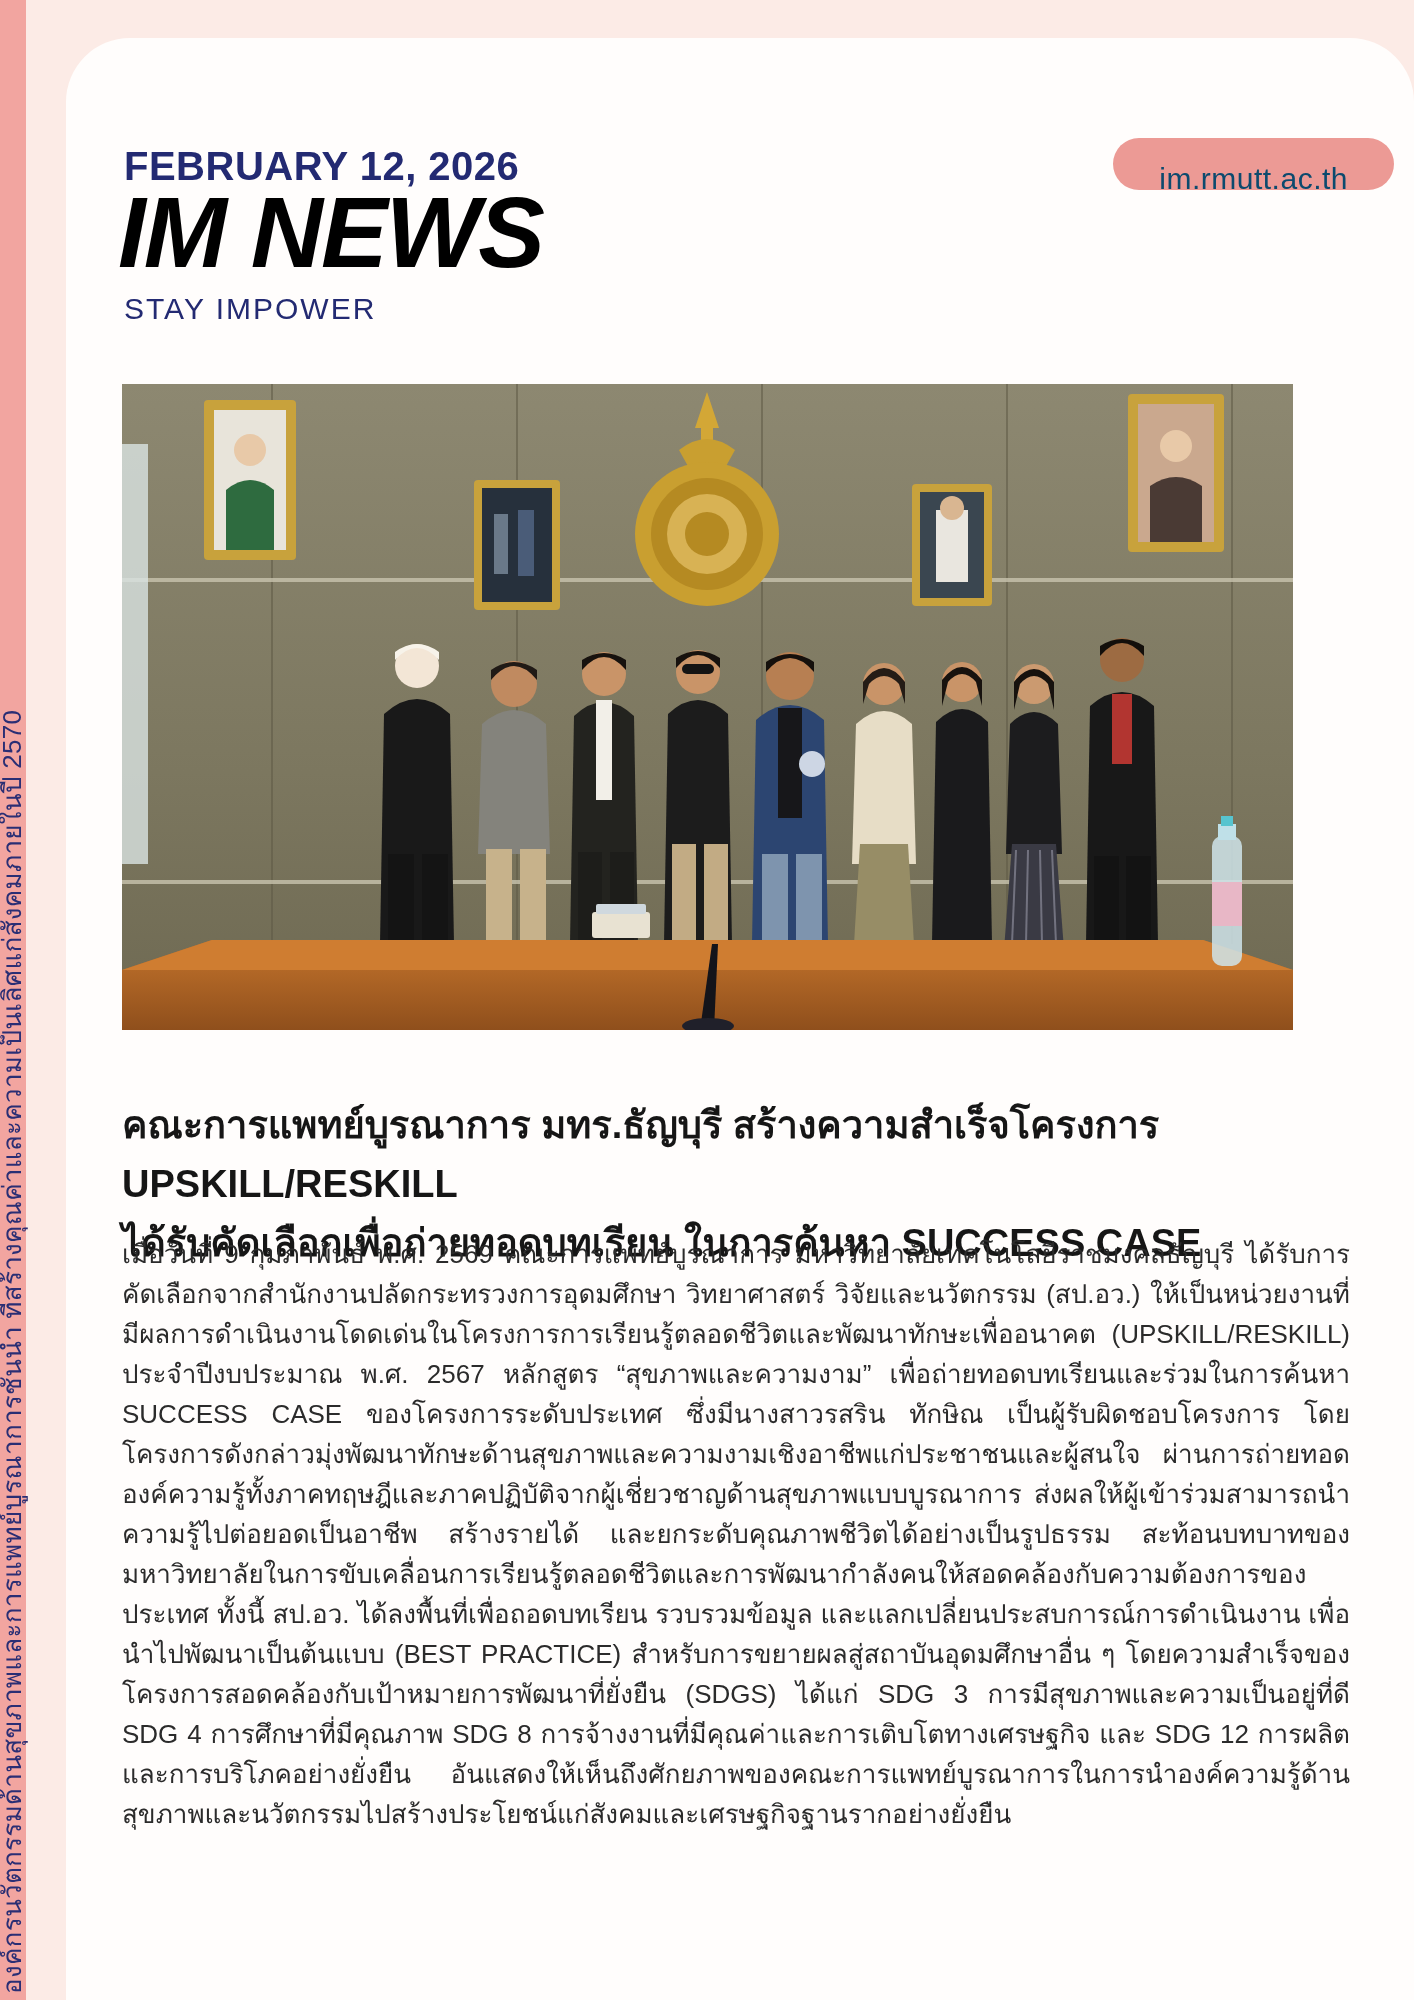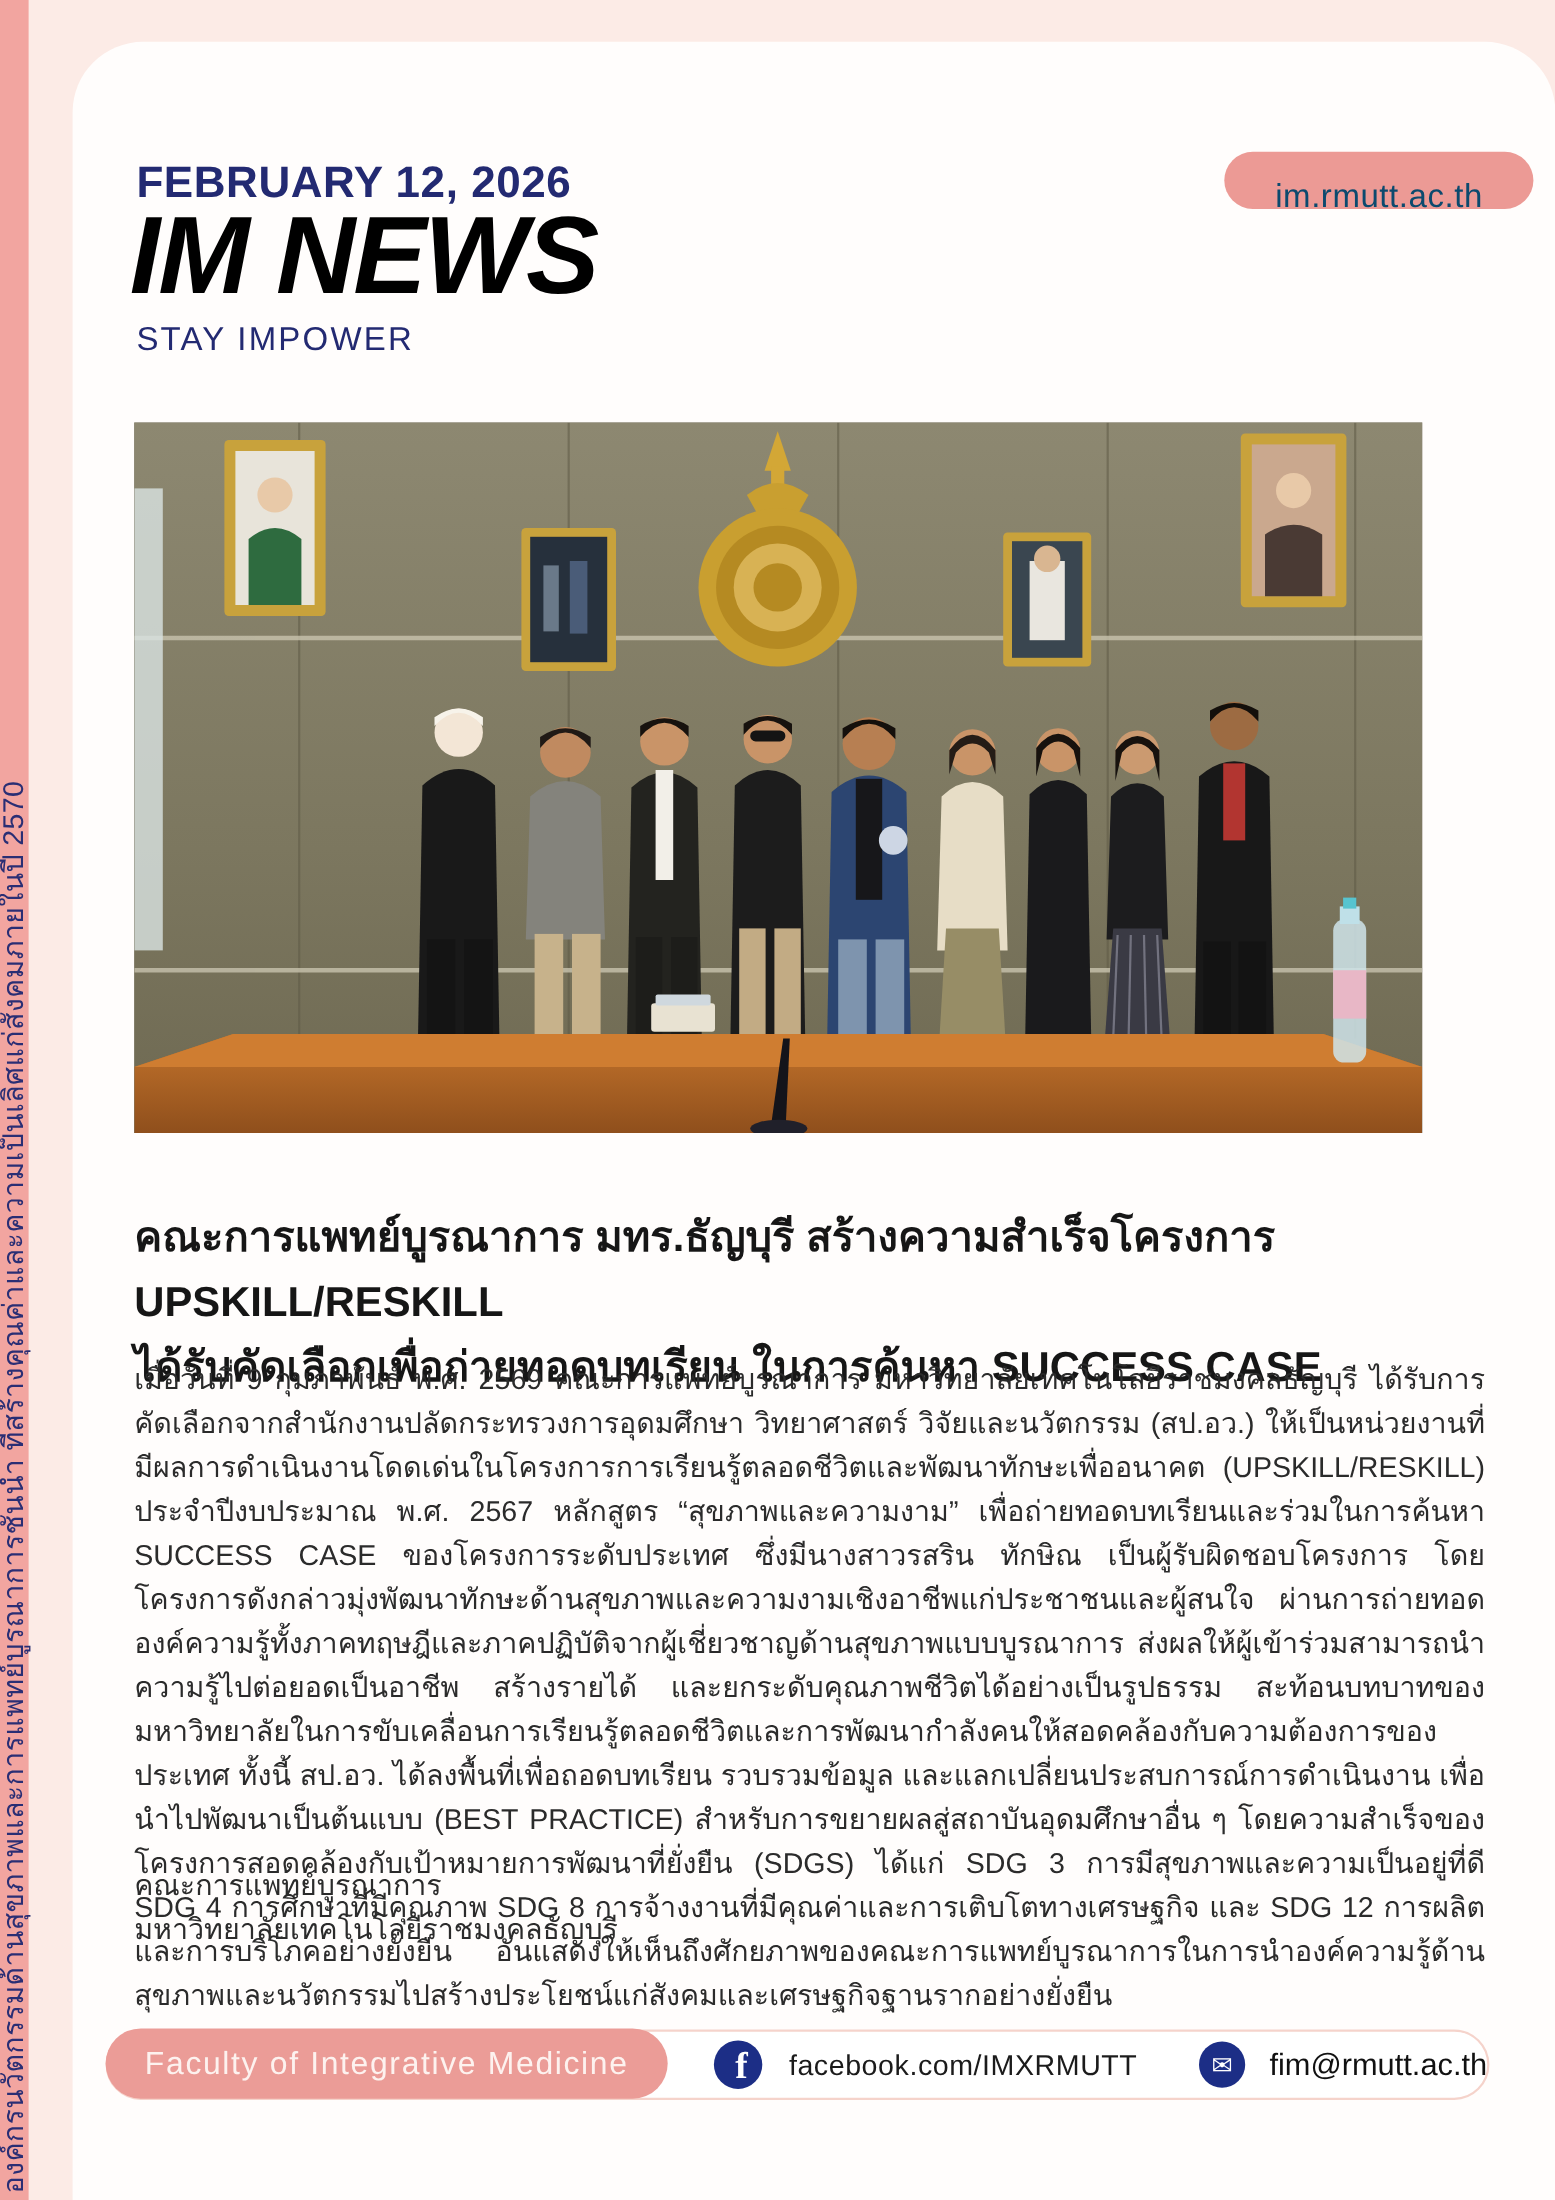--- a/index.html
+++ b/index.html
@@ -273,28 +273,17 @@
       </svg>
     </div>
 
     <div class="headline">
       <div>คณะการแพทย์บูรณาการ มทร.ธัญบุรี สร้างความสำเร็จโครงการ UPSKILL/RESKILL</div>
       <div>ได้รับคัดเลือกเพื่อถ่ายทอดบทเรียน ในการค้นหา SUCCESS CASE</div>
     </div>
 
     <div class="body-text">เมื่อวันที่ 9 กุมภาพันธ์ พ.ศ. 2569 คณะการแพทย์บูรณาการ มหาวิทยาลัยเทคโนโลยีราชมงคลธัญบุรี ได้รับการคัดเลือกจากสำนักงานปลัดกระทรวงการอุดมศึกษา วิทยาศาสตร์ วิจัยและนวัตกรรม (สป.อว.) ให้เป็นหน่วยงานที่มีผลการดำเนินงานโดดเด่นในโครงการการเรียนรู้ตลอดชีวิตและพัฒนาทักษะเพื่ออนาคต (UPSKILL/RESKILL) ประจำปีงบประมาณ พ.ศ. 2567 หลักสูตร “สุขภาพและความงาม” เพื่อถ่ายทอดบทเรียนและร่วมในการค้นหา SUCCESS CASE ของโครงการระดับประเทศ ซึ่งมีนางสาวรสริน ทักษิณ เป็นผู้รับผิดชอบโครงการ โดยโครงการดังกล่าวมุ่งพัฒนาทักษะด้านสุขภาพและความงามเชิงอาชีพแก่ประชาชนและผู้สนใจ ผ่านการถ่ายทอดองค์ความรู้ทั้งภาคทฤษฎีและภาคปฏิบัติจากผู้เชี่ยวชาญด้านสุขภาพแบบบูรณาการ ส่งผลให้ผู้เข้าร่วมสามารถนำความรู้ไปต่อยอดเป็นอาชีพ สร้างรายได้ และยกระดับคุณภาพชีวิตได้อย่างเป็นรูปธรรม สะท้อนบทบาทของมหาวิทยาลัยในการขับเคลื่อนการเรียนรู้ตลอดชีวิตและการพัฒนากำลังคนให้สอดคล้องกับความต้องการของประเทศ ทั้งนี้ สป.อว. ได้ลงพื้นที่เพื่อถอดบทเรียน รวบรวมข้อมูล และแลกเปลี่ยนประสบการณ์การดำเนินงาน เพื่อนำไปพัฒนาเป็นต้นแบบ (BEST PRACTICE) สำหรับการขยายผลสู่สถาบันอุดมศึกษาอื่น ๆ โดยความสำเร็จของโครงการสอดคล้องกับเป้าหมายการพัฒนาที่ยั่งยืน (SDGS) ได้แก่ SDG 3 การมีสุขภาพและความเป็นอยู่ที่ดี SDG 4 การศึกษาที่มีคุณภาพ SDG 8 การจ้างงานที่มีคุณค่าและการเติบโตทางเศรษฐกิจ และ SDG 12 การผลิตและการบริโภคอย่างยั่งยืน อันแสดงให้เห็นถึงศักยภาพของคณะการแพทย์บูรณาการในการนำองค์ความรู้ด้านสุขภาพและนวัตกรรมไปสร้างประโยชน์แก่สังคมและเศรษฐกิจฐานรากอย่างยั่งยืน</div>
 
-    <div class="signature">
-      <div>คณะการแพทย์บูรณาการ</div>
-      <div>มหาวิทยาลัยเทคโนโลยีราชมงคลธัญบุรี</div>
-    </div>
-
-    <div class="footer-bar">
-      <div class="faculty-pill">Faculty of Integrative Medicine</div>
-      <div class="fb-icon"></div>
-      <div class="fb-label">facebook.com/IMXRMUTT</div>
-      <div class="mail-icon">✉</div>
-      <div class="mail-label">fim@rmutt.ac.th</div>
-    </div>
+
 
 
   </div>
 </div>
 
 </body></html>

